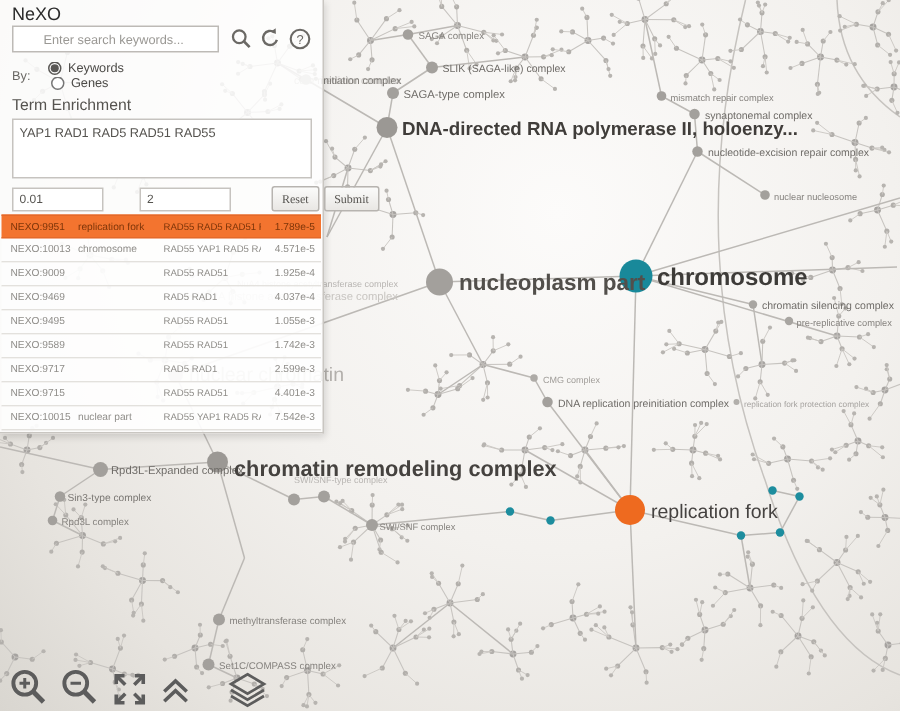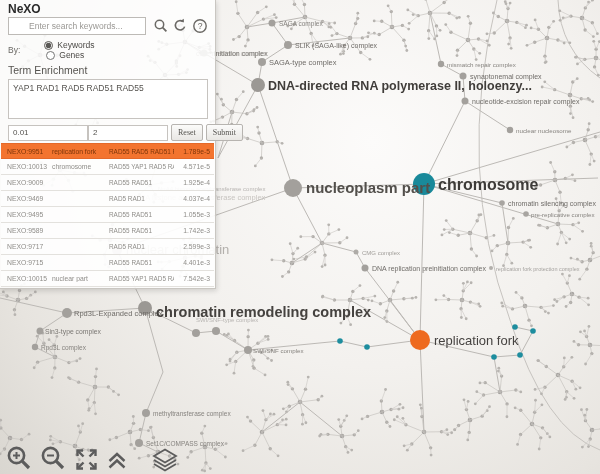--- a/index.html
+++ b/index.html
@@ -10,42 +10,42 @@
   }
   #net{position:absolute;left:0;top:0;}
   
   #panel{
     position:absolute;left:0;top:0;width:216px;height:289px;
     background:rgba(255,255,255,0.82);
     border:1px solid #c9c6c1;border-left:none;border-top:none;
     box-shadow:1px 2px 5px rgba(0,0,0,0.14);
     box-sizing:border-box;
   }
-  .p-title{position:absolute;left:8px;top:2px;font-size:12px;font-weight:bold;color:#2b2b2b;}
+  .p-title{position:absolute;left:8px;top:2px;font-size:12px;font-weight:normal;color:#2b2b2b;}
   .search-input{
     position:absolute;left:8px;top:17px;width:138px;height:18px;
     border:1px solid #bdbab6;background:#fff;font-size:8.5px;color:#555;
     padding:0 20px;box-sizing:border-box;outline:none;
   }
   .search-input::placeholder{color:#9a9894;}
   .mini-icon{position:absolute;top:18px;width:16px;height:16px;cursor:pointer;}
-  .by-row{position:absolute;left:8px;top:40px;font-size:8.5px;color:#6b6965;display:flex;align-items:center;gap:12px;}
+  .by-row{position:absolute;left:8px;top:40px;font-size:8.5px;color:#6b6965;display:flex;align-items:center;}
   .by-row .opt{display:flex;align-items:center;margin-left:14px;color:#4c4a47;}
   .by-row .opt:first-of-type{margin-left:12px;}
   .by-row input{width:9px;height:9px;margin:0 4px 0 0;accent-color:#5a5855;}
   .te-head{position:absolute;left:8px;top:64px;font-size:10.5px;color:#55534f;}
   .te-query{
     position:absolute;left:8px;top:79px;width:200px;height:40px;resize:none;
     border:1px solid #c6c3bf;background:#fff;font-size:8.5px;color:#55534f;
     font-family:inherit;padding:3px 4px;box-sizing:border-box;outline:none;
   }
   .controls{position:absolute;left:8px;top:124px;width:202px;display:flex;align-items:center;}
   .num-input{
-    width:80px;height:16px;border:1px solid #c6c3bf;background:#fff;
-    font-size:8px;color:#55534f;padding:0 4px;box-sizing:border-box;margin-right:0;outline:none;
+    width:61px;height:16px;border:1px solid #c6c3bf;background:#fff;
+    font-size:8px;color:#55534f;padding:0 4px;box-sizing:border-box;margin-right:24px;outline:none;
   }
   .btn{
     height:17px;border:1px solid #b7b4b0;background:linear-gradient(#fbfbfa,#e9e7e4);
     font-size:8px;color:#55534f;padding:0 6px;margin-left:3px;cursor:pointer;
     font-family:Liberation Serif, serif;border-radius:2px;
   }
   
   #results{position:absolute;left:1px;top:143px;width:213px;}
   .trow{
     display:flex;align-items:center;height:16px;box-sizing:border-box;

